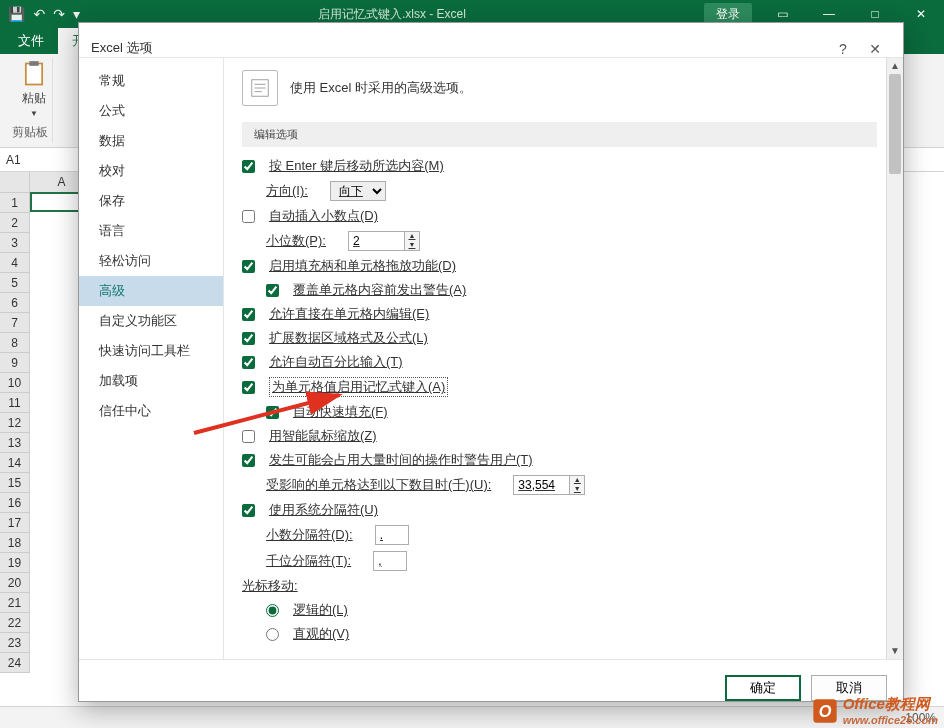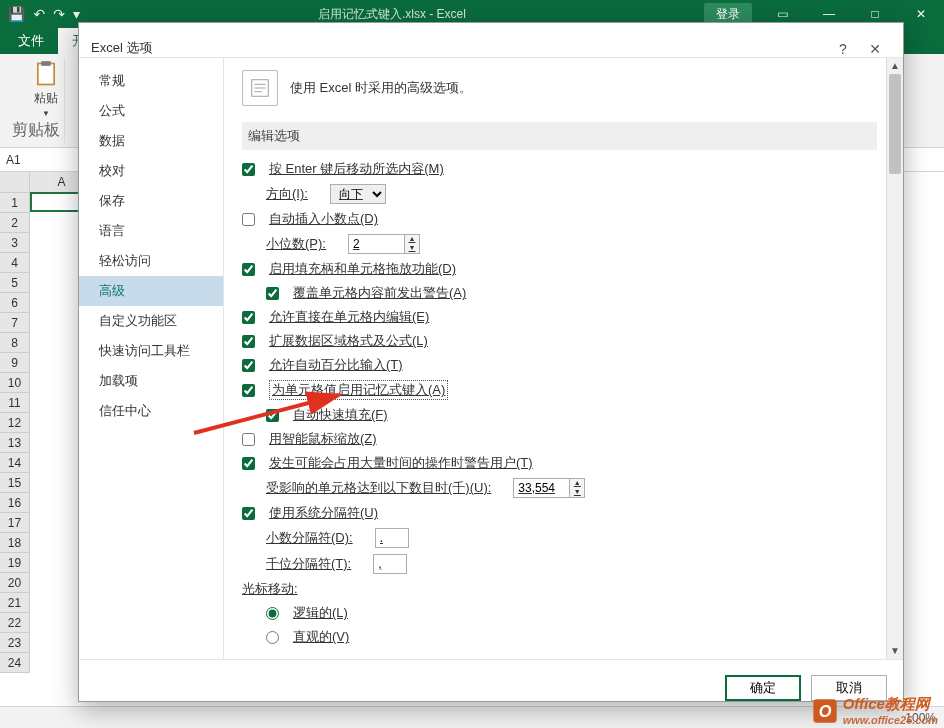--- a/index.html
+++ b/index.html
@@ -15,21 +15,21 @@
     .title-bar .login { background: #2d8a5c; padding: 0 12px; height: 22px; display: flex; align-items: center; border-radius: 2px; margin-right: 8px; }
 
     
     .ribbon-tabs { background: #0a6b3d; height: 26px; display: flex; align-items: flex-end; padding-left: 4px; }
     .ribbon-tabs .tab { color: #fff; padding: 4px 14px; font-size: 13px; margin-top: 44px; }
     .ribbon-tabs .tab.active { background: #f3f3f3; color: #217346; }
     .ribbon-strip { background: #f3f3f3; height: 94px; border-bottom: 1px solid #d4d4d4; display: flex; padding: 4px 8px; }
     .ribbon-group { display: flex; flex-direction: column; align-items: flex-end; justify-content: space-between; padding: 2px 4px; border-right: 1px solid #e0e0e0; }
     .ribbon-group .big-btn { display: flex; flex-direction: column; align-items: center; font-size: 12px; color: #444; gap: 2px; }
     .ribbon-group .big-btn svg { width: 28px; height: 28px; }
-    .ribbon-group .label { font-size: 16px; color: #666; }
+    .ribbon-group .label { font-size: 12px; color: #666; }
 
     
     .formula-row { height: 24px; border-bottom: 1px solid #d4d4d4; display: flex; align-items: center; }
     .name-box { width: 80px; border-right: 1px solid #d4d4d4; padding: 2px 6px; font-size: 12px; color: #333; }
 
     
     .grid { display: flex; height: calc(100% - 172px); position: relative; }
     .col-head { display: flex; background: #e6e6e6; border-bottom: 1px solid #ccc; }
     .col-head .ch { width: 64px; border-right: 1px solid #ccc; text-align: center; font-size: 12px; color: #333; height: 20px; line-height: 20px; }
     .col-head .corner { width: 30px; border-right: 1px solid #ccc; background: #e6e6e6; }
@@ -48,21 +48,21 @@
     .dlg-nav .item.selected { background: #c8dbea; color: #0f766e; }
     .dlg-content { flex: 1; border-left: 1px solid #e5e5e5; position: relative; overflow: hidden; }
     .dlg-scroll { position: absolute; right: 0; top: 0; bottom: 0; width: 17px; background: #f0f0f0; border-left: 1px solid #ddd; }
     .dlg-scroll .thumb { position: absolute; left: 2px; right: 2px; top: 16px; height: 100px; background: #c1c1c1; border-radius: 2px; }
     .dlg-scroll .arr { position: absolute; left: 0; right: 0; height: 16px; text-align: center; font-size: 10px; color: #555; line-height: 16px; }
     .dlg-scroll .arr.up { top: 0; } .dlg-scroll .arr.down { bottom: 0; }
 
     .content-inner { padding: 12px 26px 12px 18px; font-size: 13px; color: #333; }
     .hero { display: flex; align-items: center; gap: 12px; margin-bottom: 16px; }
     .hero-icon { width: 36px; height: 36px; border: 1px solid #bbb; border-radius: 2px; display: flex; align-items: center; justify-content: center; color: #888; }
-    .section-title { background: #efefef; padding: 5px 6px; font-size: 13px; color: #444; margin-bottom: 10px; }
+    .section-title { background: #efefef; padding: 5px 12px; font-size: 11px; color: #444; margin-bottom: 10px; }
     .opt { display: flex; align-items: center; gap: 14px; margin: 6px 0; font-size: 13px; text-decoration: underline; }
     .opt input[type=checkbox], .opt input[type=radio] { accent-color: #0a6b3d; }
     .indent1 { margin-left: 24px; }
     .label-inline { display: inline-block; margin-right: 8px; }
     select, input[type=text].small, .spinner { border: 1px solid #abadb3; font-size: 12px; padding: 1px 4px; height: 20px; }
     .spinner-wrap { display: inline-flex; align-items: stretch; }
     .spinner { width: 56px; border-right: none; }
     .spin-btns { display: flex; flex-direction: column; border: 1px solid #abadb3; }
     .spin-btns div { font-size: 7px; width: 14px; height: 9px; text-align: center; line-height: 8px; background: #f4f4f4; }
     select { width: 56px; }

